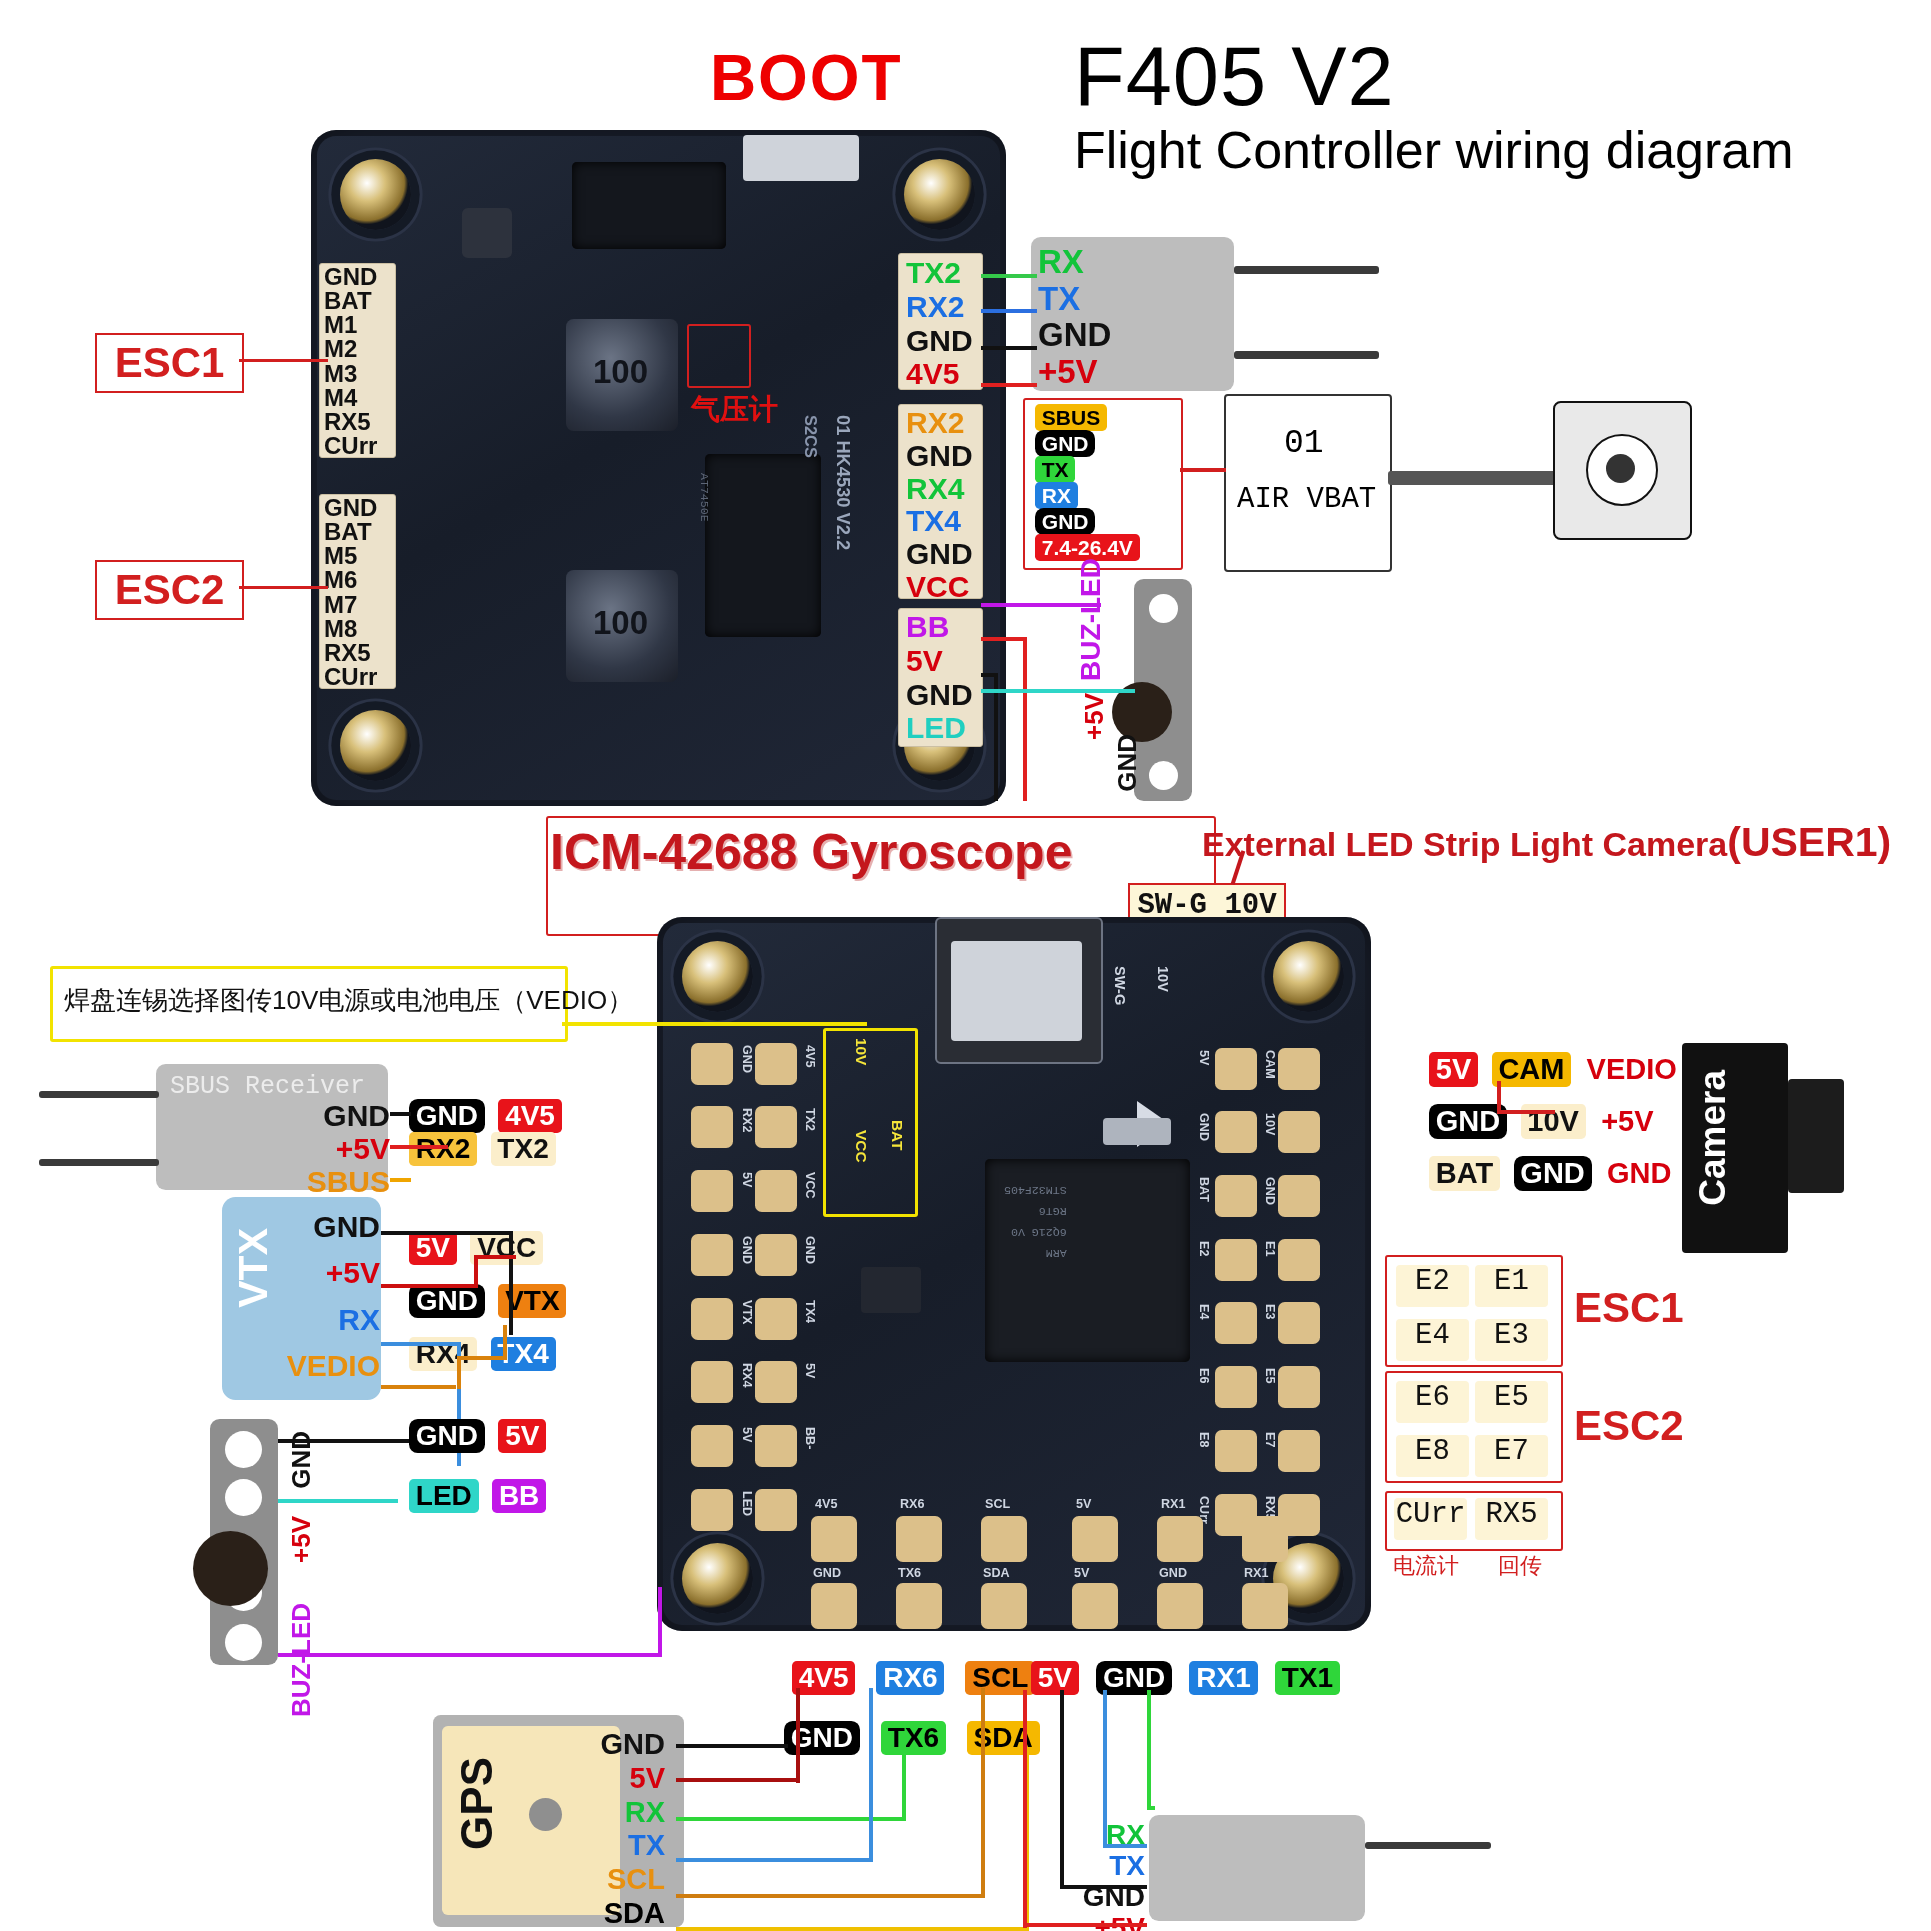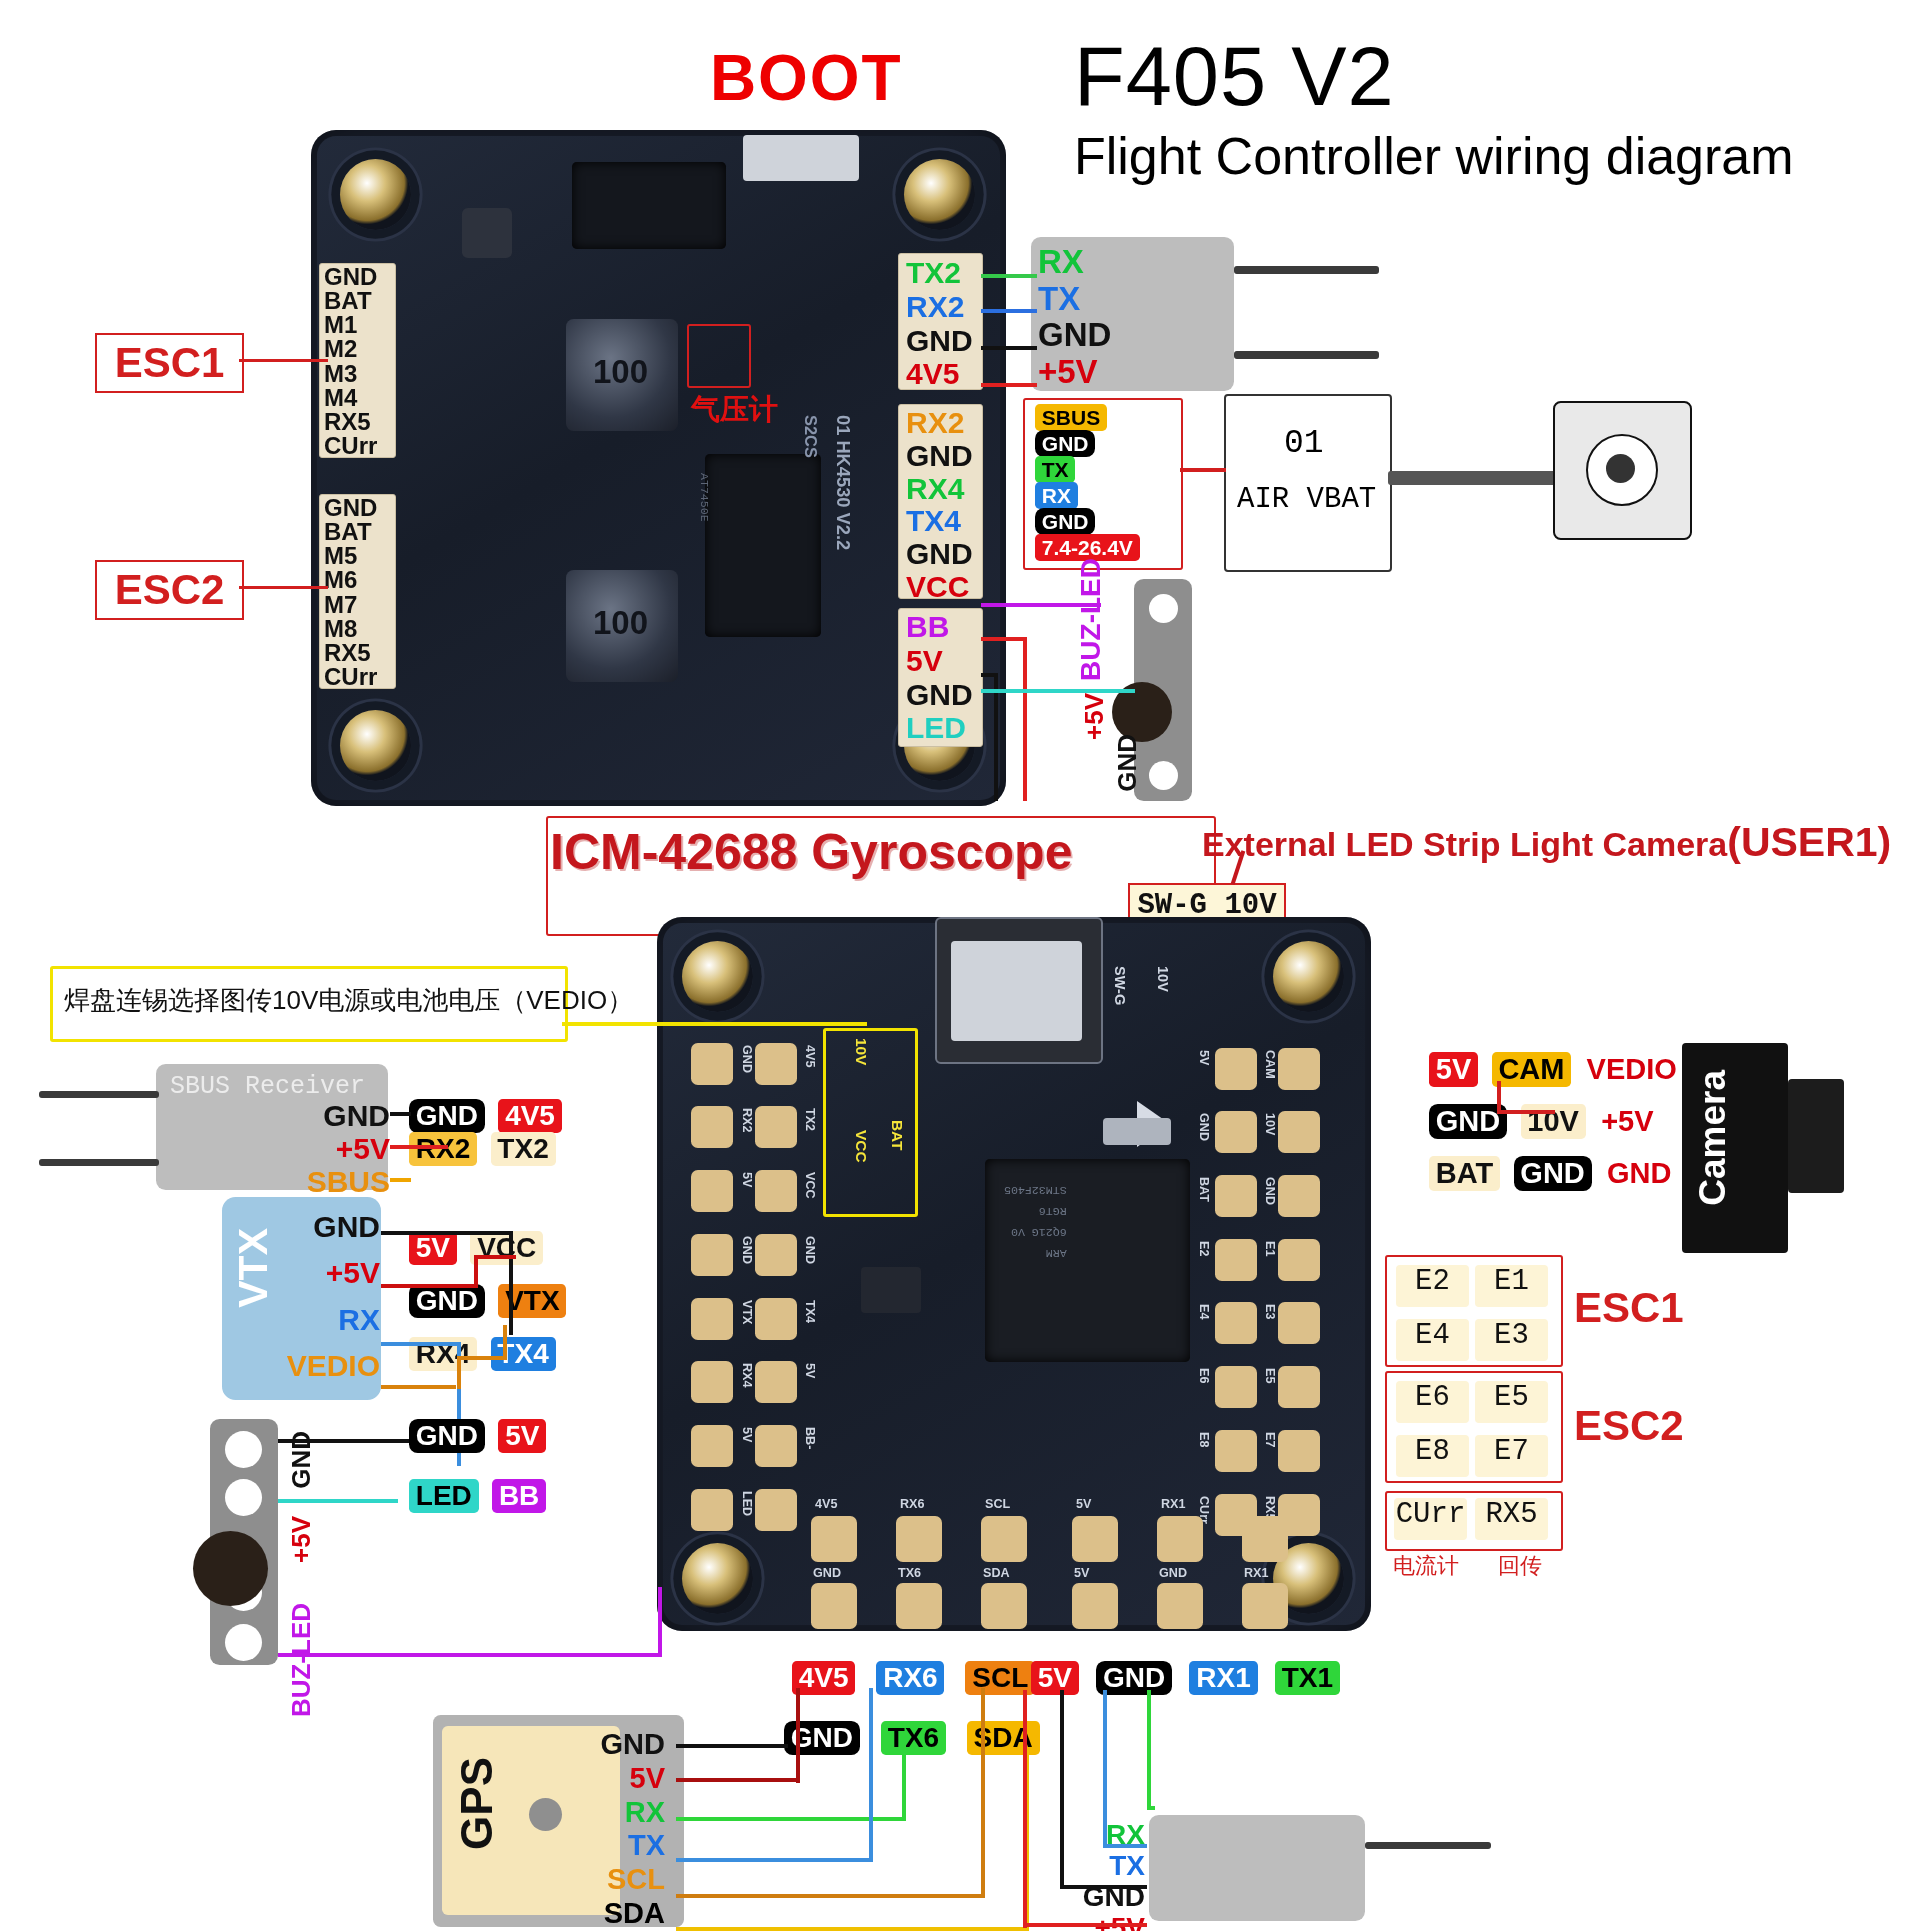--- a/index.html
+++ b/index.html
@@ -22,21 +22,21 @@
   .c-teal{background:#2fd6c8;color:#000;}
   .t-blk{color:#111;}
   .t-red{color:#d6000d;}
   .t-grn{color:#12c43a;}
   .t-blu{color:#1b6fe3;}
   .t-org{color:#e8900f;}
   .t-cyan{color:#20cfc0;}
   .t-mag{color:#c117e8;}
   
   #title{left:1074px;top:29px;font-size:83px;letter-spacing:1px;color:#000;}
-  #subtitle{left:1074px;top:126px;font-size:52px;color:#000;text-align:center;}
+  #subtitle{left:1074px;top:120px;font-size:52px;color:#000;text-align:center;}
   #boot{left:710px;top:41px;font-size:64px;font-weight:bold;color:#ee0000;
         letter-spacing:1.9px;}
   #gyro-title{left:550px;top:823px;font-size:50px;font-weight:bold;color:#c4171d;
       letter-spacing:0px;text-shadow:1.9px 1.9px 0 rgba(180,30,30,.35);}
   #ledstrip-title{left:1202px;top:819px;font-size:34px;font-weight:bold;color:#c4171d;}
   #ledstrip-title .big{font-size:41px;}
   
   .board{background:#1c2230;border-radius:25px;position:absolute;
      box-shadow:inset 0 0 58px rgba(0,0,0,.6);}
   .board:before{content:"";position:absolute;inset:5.8px;border-radius:19.3px;

